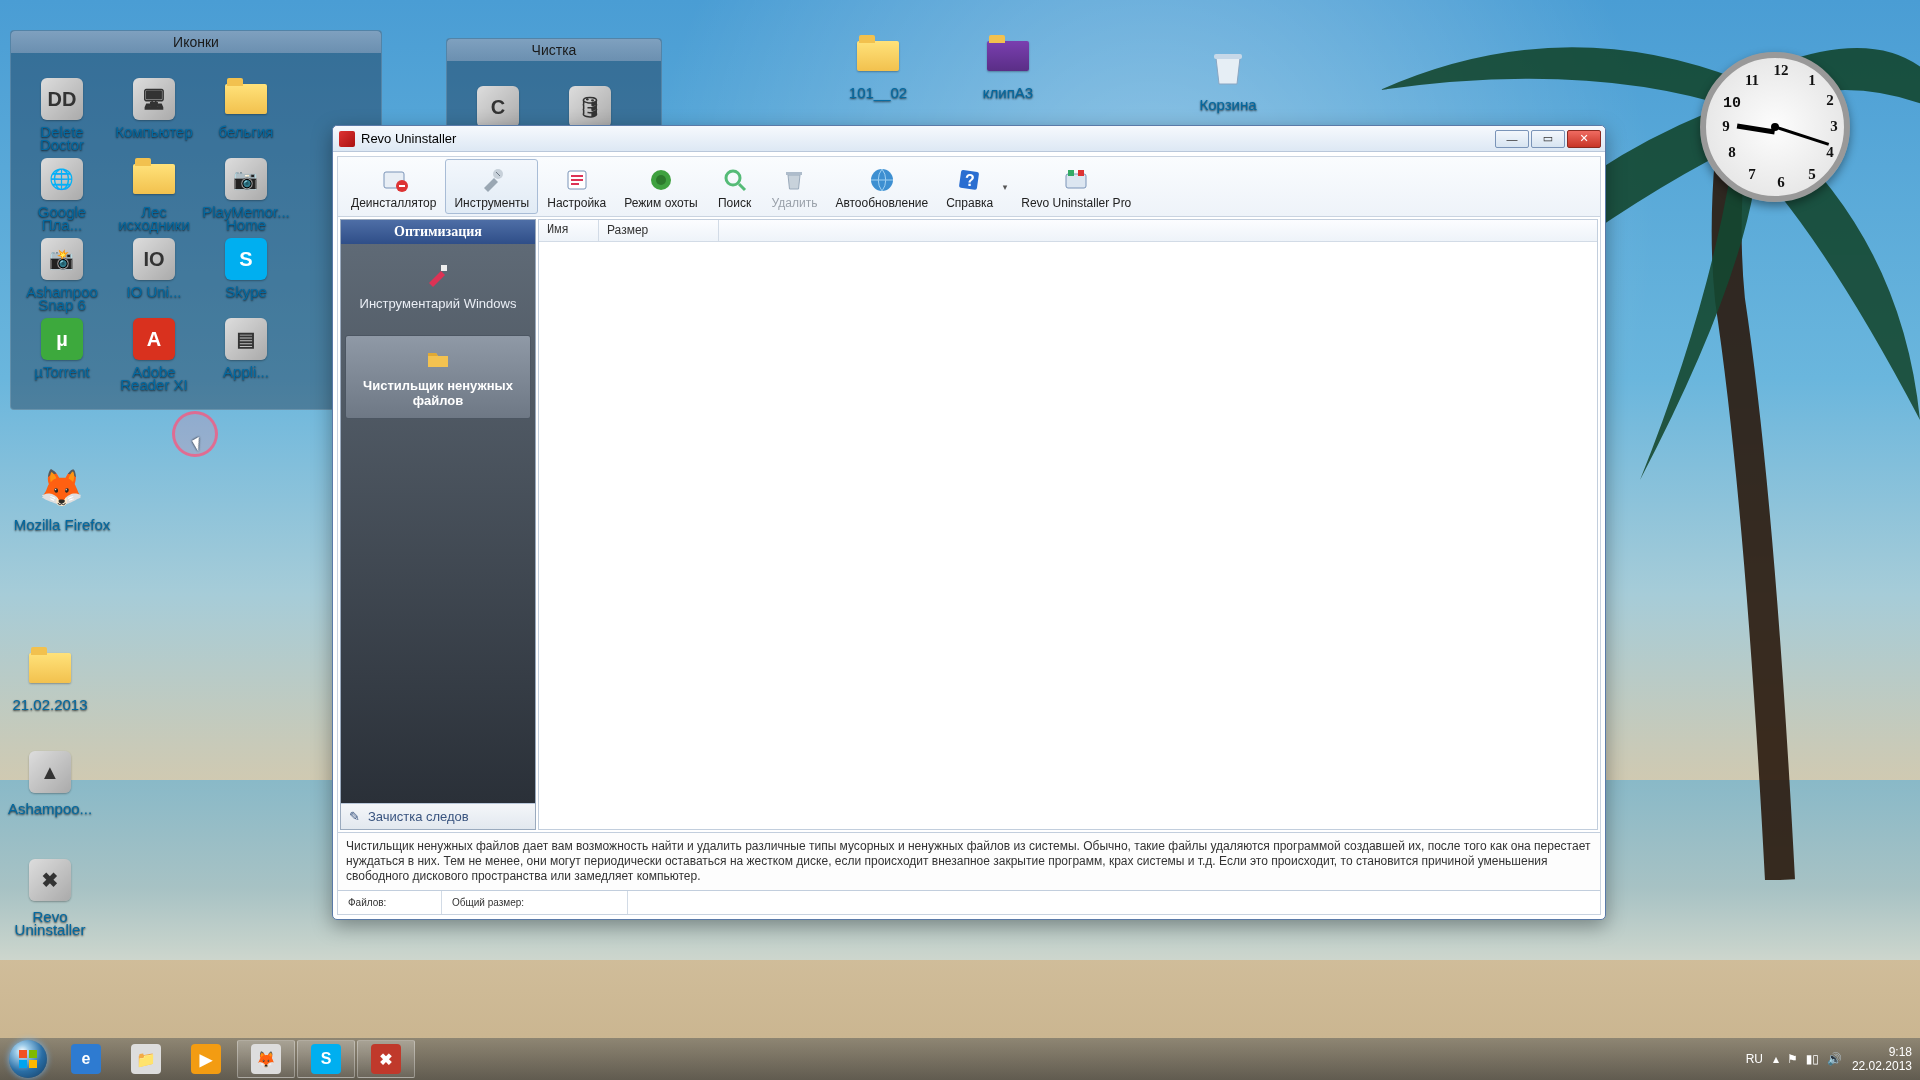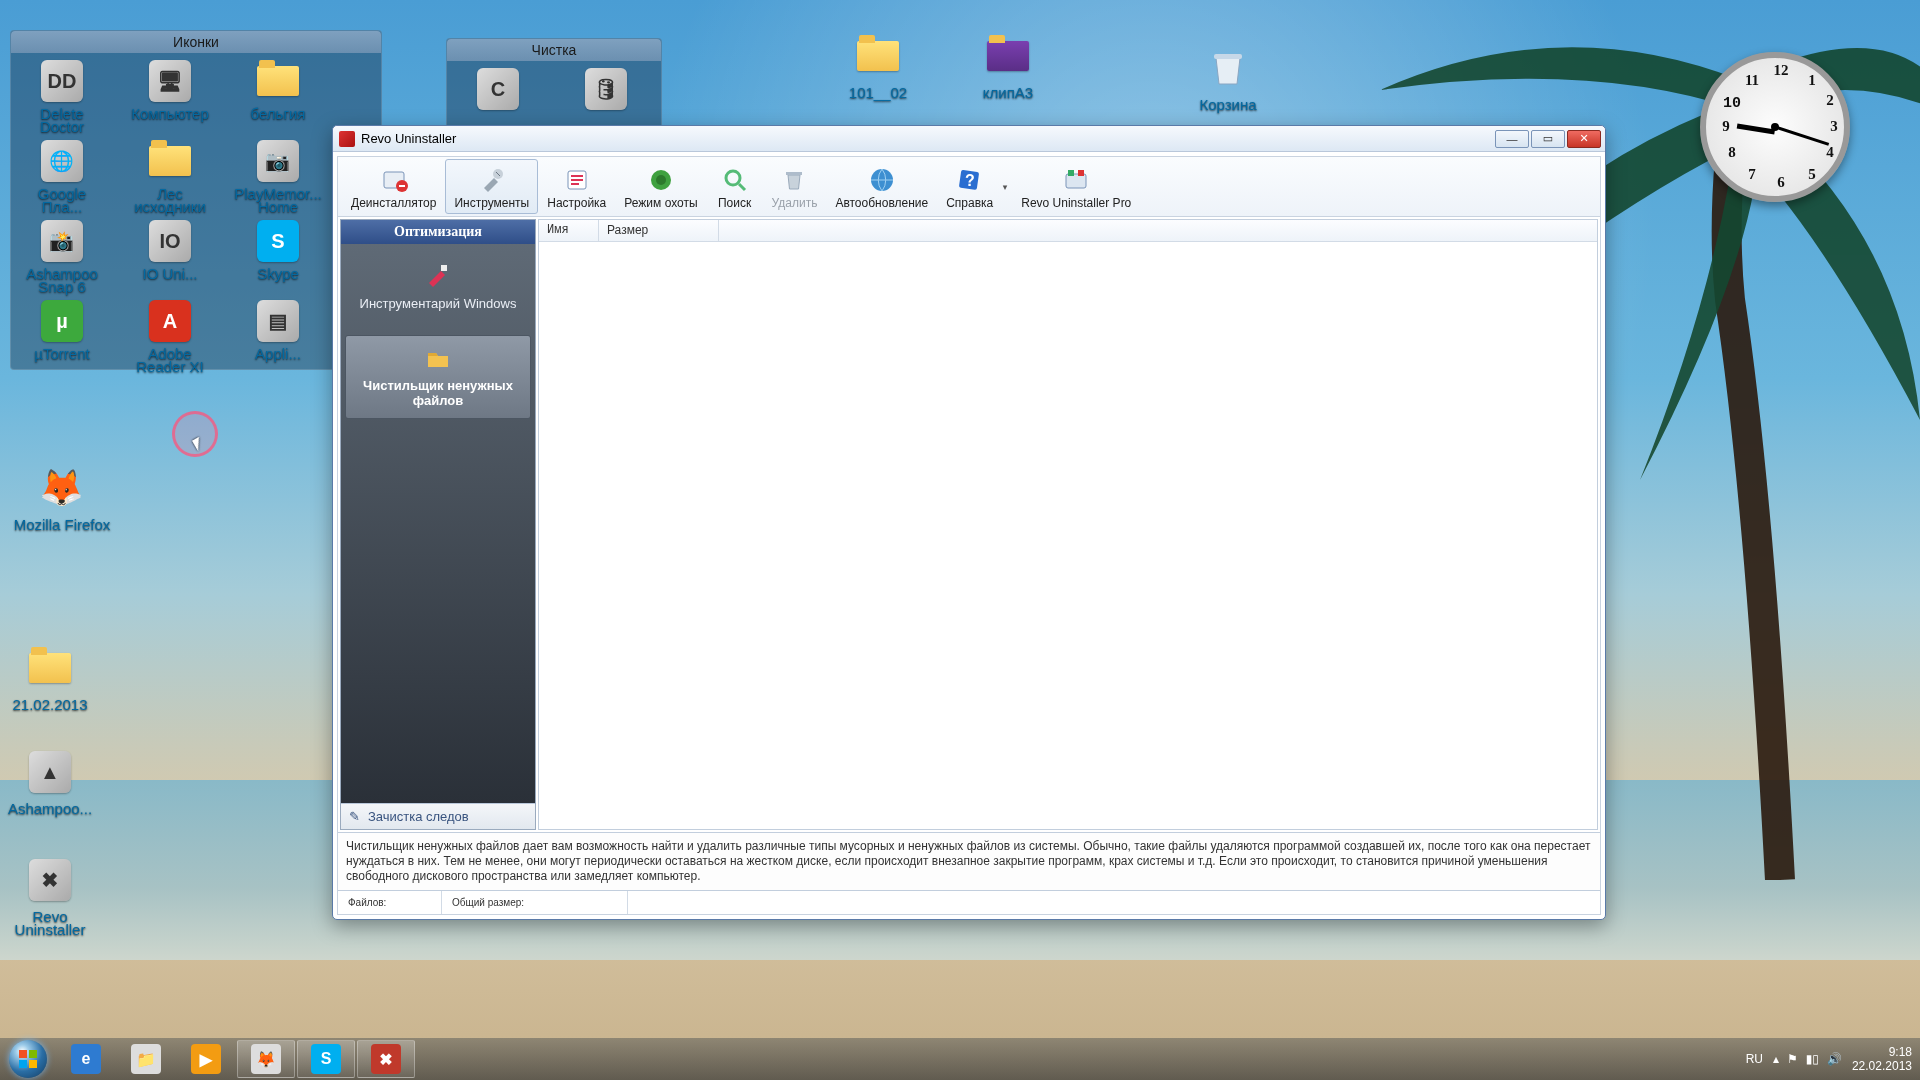--- a/index.html
+++ b/index.html
@@ -8,21 +8,21 @@
   background: linear-gradient(to bottom, #4a9dd4 0%, #6ab6dd 35%, #a6ccd8 55%, #d9c9a9 76%, #c8b28c 100%);
   position: relative;
 }
 .sky-overlay { position:absolute; inset:0; background: radial-gradient(circle at 60% 20%, rgba(255,255,255,0.35) 0, rgba(255,255,255,0) 35%); pointer-events:none; }
 .palm { position:absolute; right:-40px; top:0; width:700px; height:880px; opacity:0.9; pointer-events:none; }
 .sea { position:absolute; left:0; right:0; top:780px; height:180px; background: linear-gradient(to bottom, #89b9c8 0%, #a7c2c4 60%, #cdd6cd 100%); }
 
 
 .fence { position:absolute; background: rgba(10,20,40,0.35); border:1px solid rgba(255,255,255,0.15); border-radius:4px; }
 .fence-header { height:22px; background: linear-gradient(to bottom, rgba(200,210,230,0.5), rgba(160,175,200,0.5)); border-radius:4px 4px 0 0; text-align:center; font-size:14px; color:#1a1a1a; line-height:22px; }
-.fence-body { padding:4px 6px; display:flex; flex-wrap:wrap; gap:4px 18px; align-content:flex-start; }
+.fence-body { padding:22px 6px; display:flex; flex-wrap:wrap; gap:4px 2px; align-content:flex-start; }
 
 .dicon { width:90px; display:flex; flex-direction:column; align-items:center; text-align:center; cursor:default; }
 .dicon-img { width:48px; height:48px; display:flex; align-items:center; justify-content:center; }
 .dicon-label { color:#0369a1; font-size:15px; line-height:13px; text-shadow:0 1px 2px rgba(0,0,0,0.8); margin-top:2px; word-break:break-word; min-height:26px; }
 
 
 .loose { position:absolute; width:100px; display:flex; flex-direction:column; align-items:center; text-align:center; }
 .loose .dicon-img { width:56px; height:56px; }
 
 
@@ -99,21 +99,21 @@
   <path d="M520 880 Q500 500 470 300 Q460 200 480 80" stroke="#2b1a0e" stroke-width="30" fill="none"></path>
   <g fill="#0d3d1f" opacity="0.9">
     <path d="M480 80 Q300 10 120 90 Q330 60 480 110 Z"></path>
     <path d="M480 80 Q650 0 700 120 Q580 60 480 120 Z"></path>
     <path d="M480 100 Q260 180 160 360 Q360 200 490 140 Z"></path>
     <path d="M480 100 Q640 220 660 420 Q560 230 480 150 Z"></path>
     <path d="M480 110 Q460 280 380 480 Q500 250 500 130 Z"></path>
   </g>
 </svg>
 
-<div class="fence" style="left:10px; top:30px; width:372px; height:340px;">
+<div class="fence" style="left:10px; top:30px; width:372px; height:380px;">
   <div class="fence-header">Иконки</div>
   <div class="fence-body" id="fence0">
       <div class="dicon">
         <div class="dicon-img">
           <div class="generic-app">DD</div>
         </div>
         <div class="dicon-label">Delete Doctor</div>
       </div>
       <div class="dicon">
         <div class="dicon-img">

